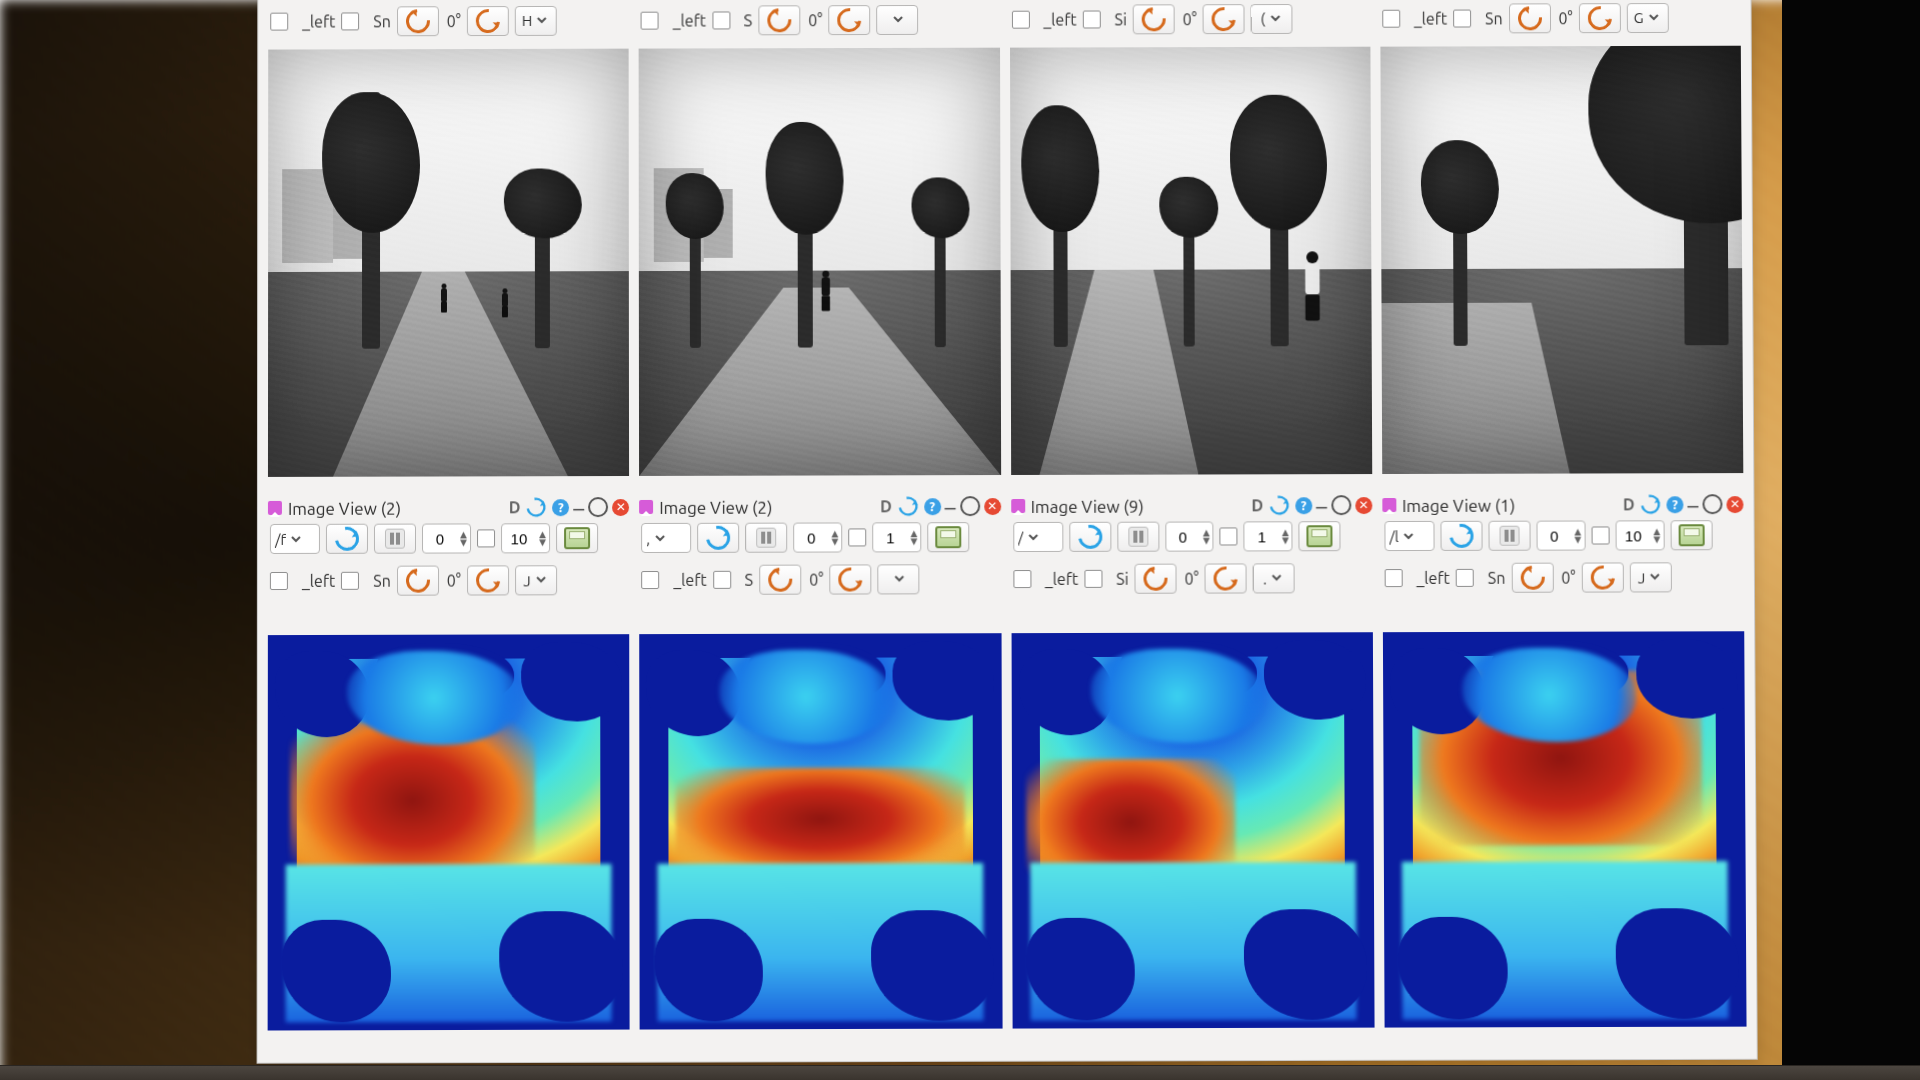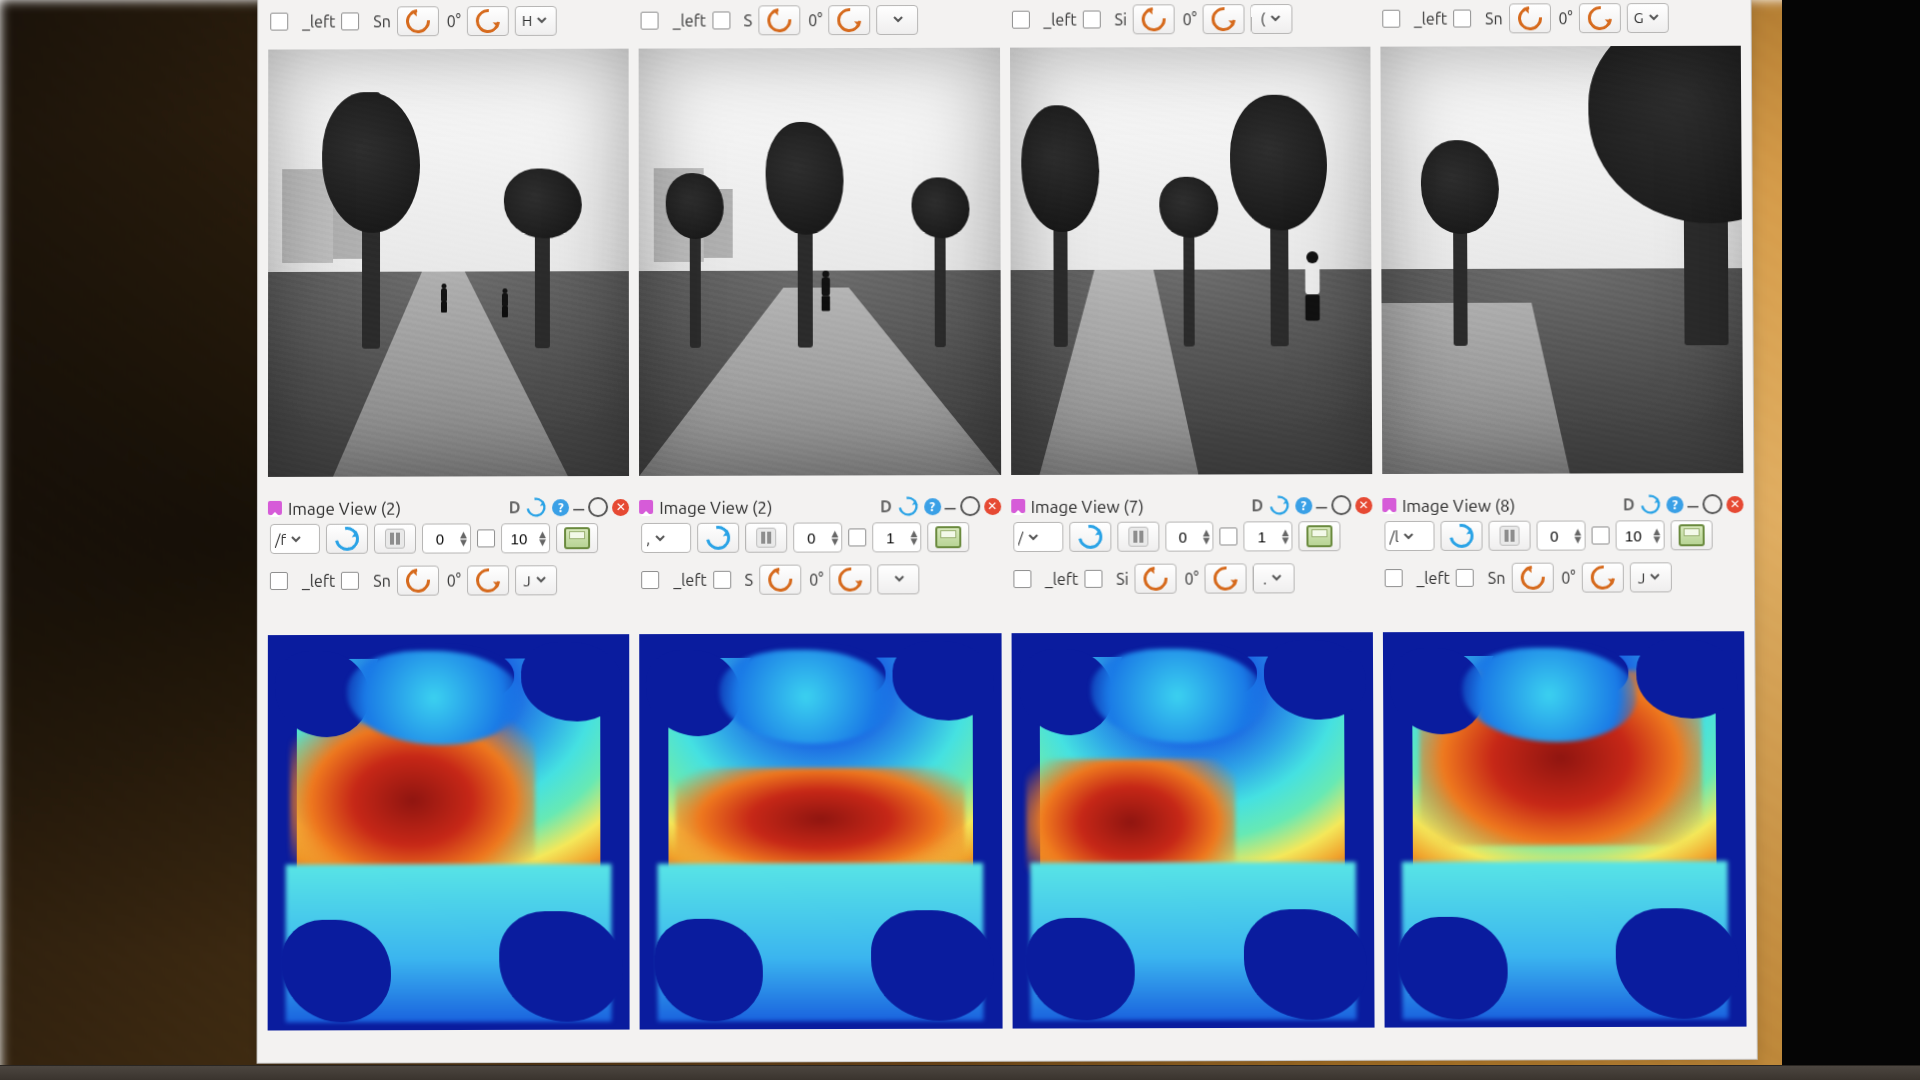--- a/index.html
+++ b/index.html
@@ -501,21 +501,21 @@
               <svg width="12" height="12" viewBox="0 0 12 12">
                 <path d="M2 4l4 4 4-4" fill="none" stroke="#555" stroke-width="2"></path>
               </svg>
             </span>
           </span>
         </div>
       </div>
       <div class="col">
         <div class="titlebar">
           <span class="ico-app"></span>
-          <span class="title-text">Image View (7)</span>
+          <span class="title-text">Image View (9)</span>
           <span class="title-right">
             <span class="D">D</span>
             <span class="ico-refresh" style="transform:scale(0.8) rotate(35deg)"></span>
             <span class="help">?</span>
             <span class="minus">–</span>
             <span class="O"></span>
             <span class="X">✕</span>
           </span>
         </div>
         <div class="toolbar">
@@ -574,21 +574,21 @@
               <svg width="12" height="12" viewBox="0 0 12 12">
                 <path d="M2 4l4 4 4-4" fill="none" stroke="#555" stroke-width="2"></path>
               </svg>
             </span>
           </span>
         </div>
       </div>
       <div class="col">
         <div class="titlebar">
           <span class="ico-app"></span>
-          <span class="title-text">Image View (8)</span>
+          <span class="title-text">Image View (1)</span>
           <span class="title-right">
             <span class="D">D</span>
             <span class="ico-refresh" style="transform:scale(0.8) rotate(35deg)"></span>
             <span class="help">?</span>
             <span class="minus">–</span>
             <span class="O"></span>
             <span class="X">✕</span>
           </span>
         </div>
         <div class="toolbar">

